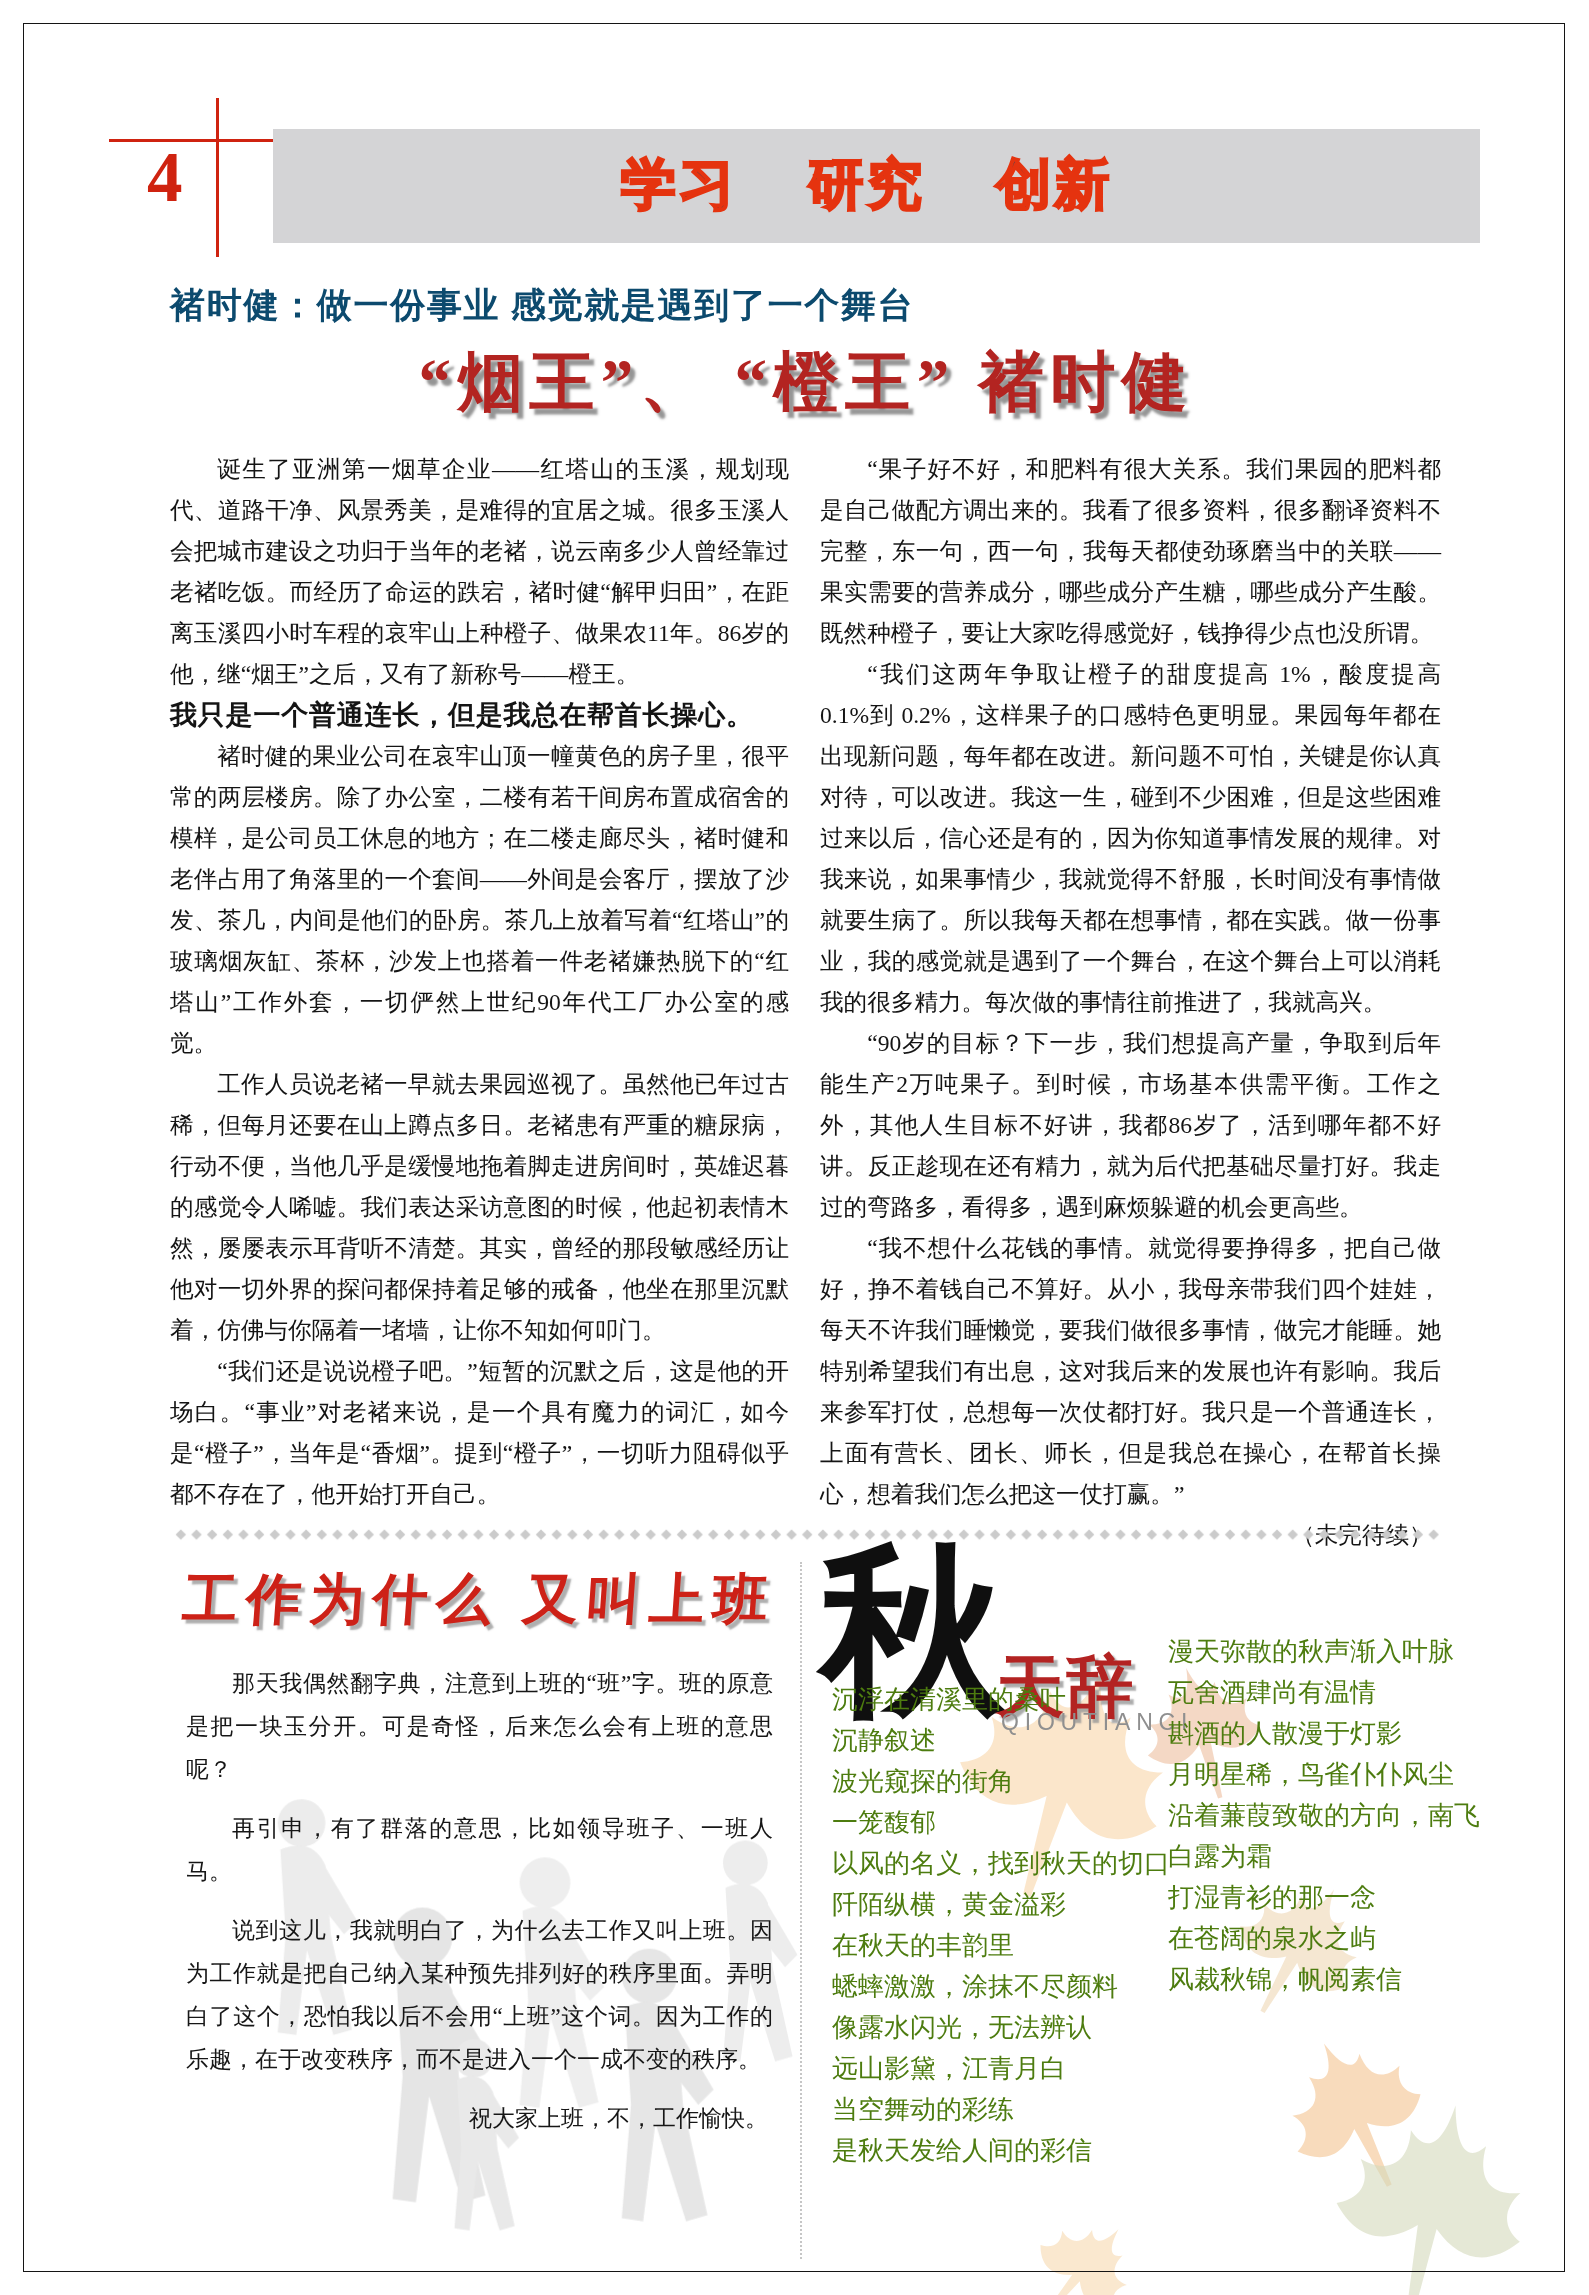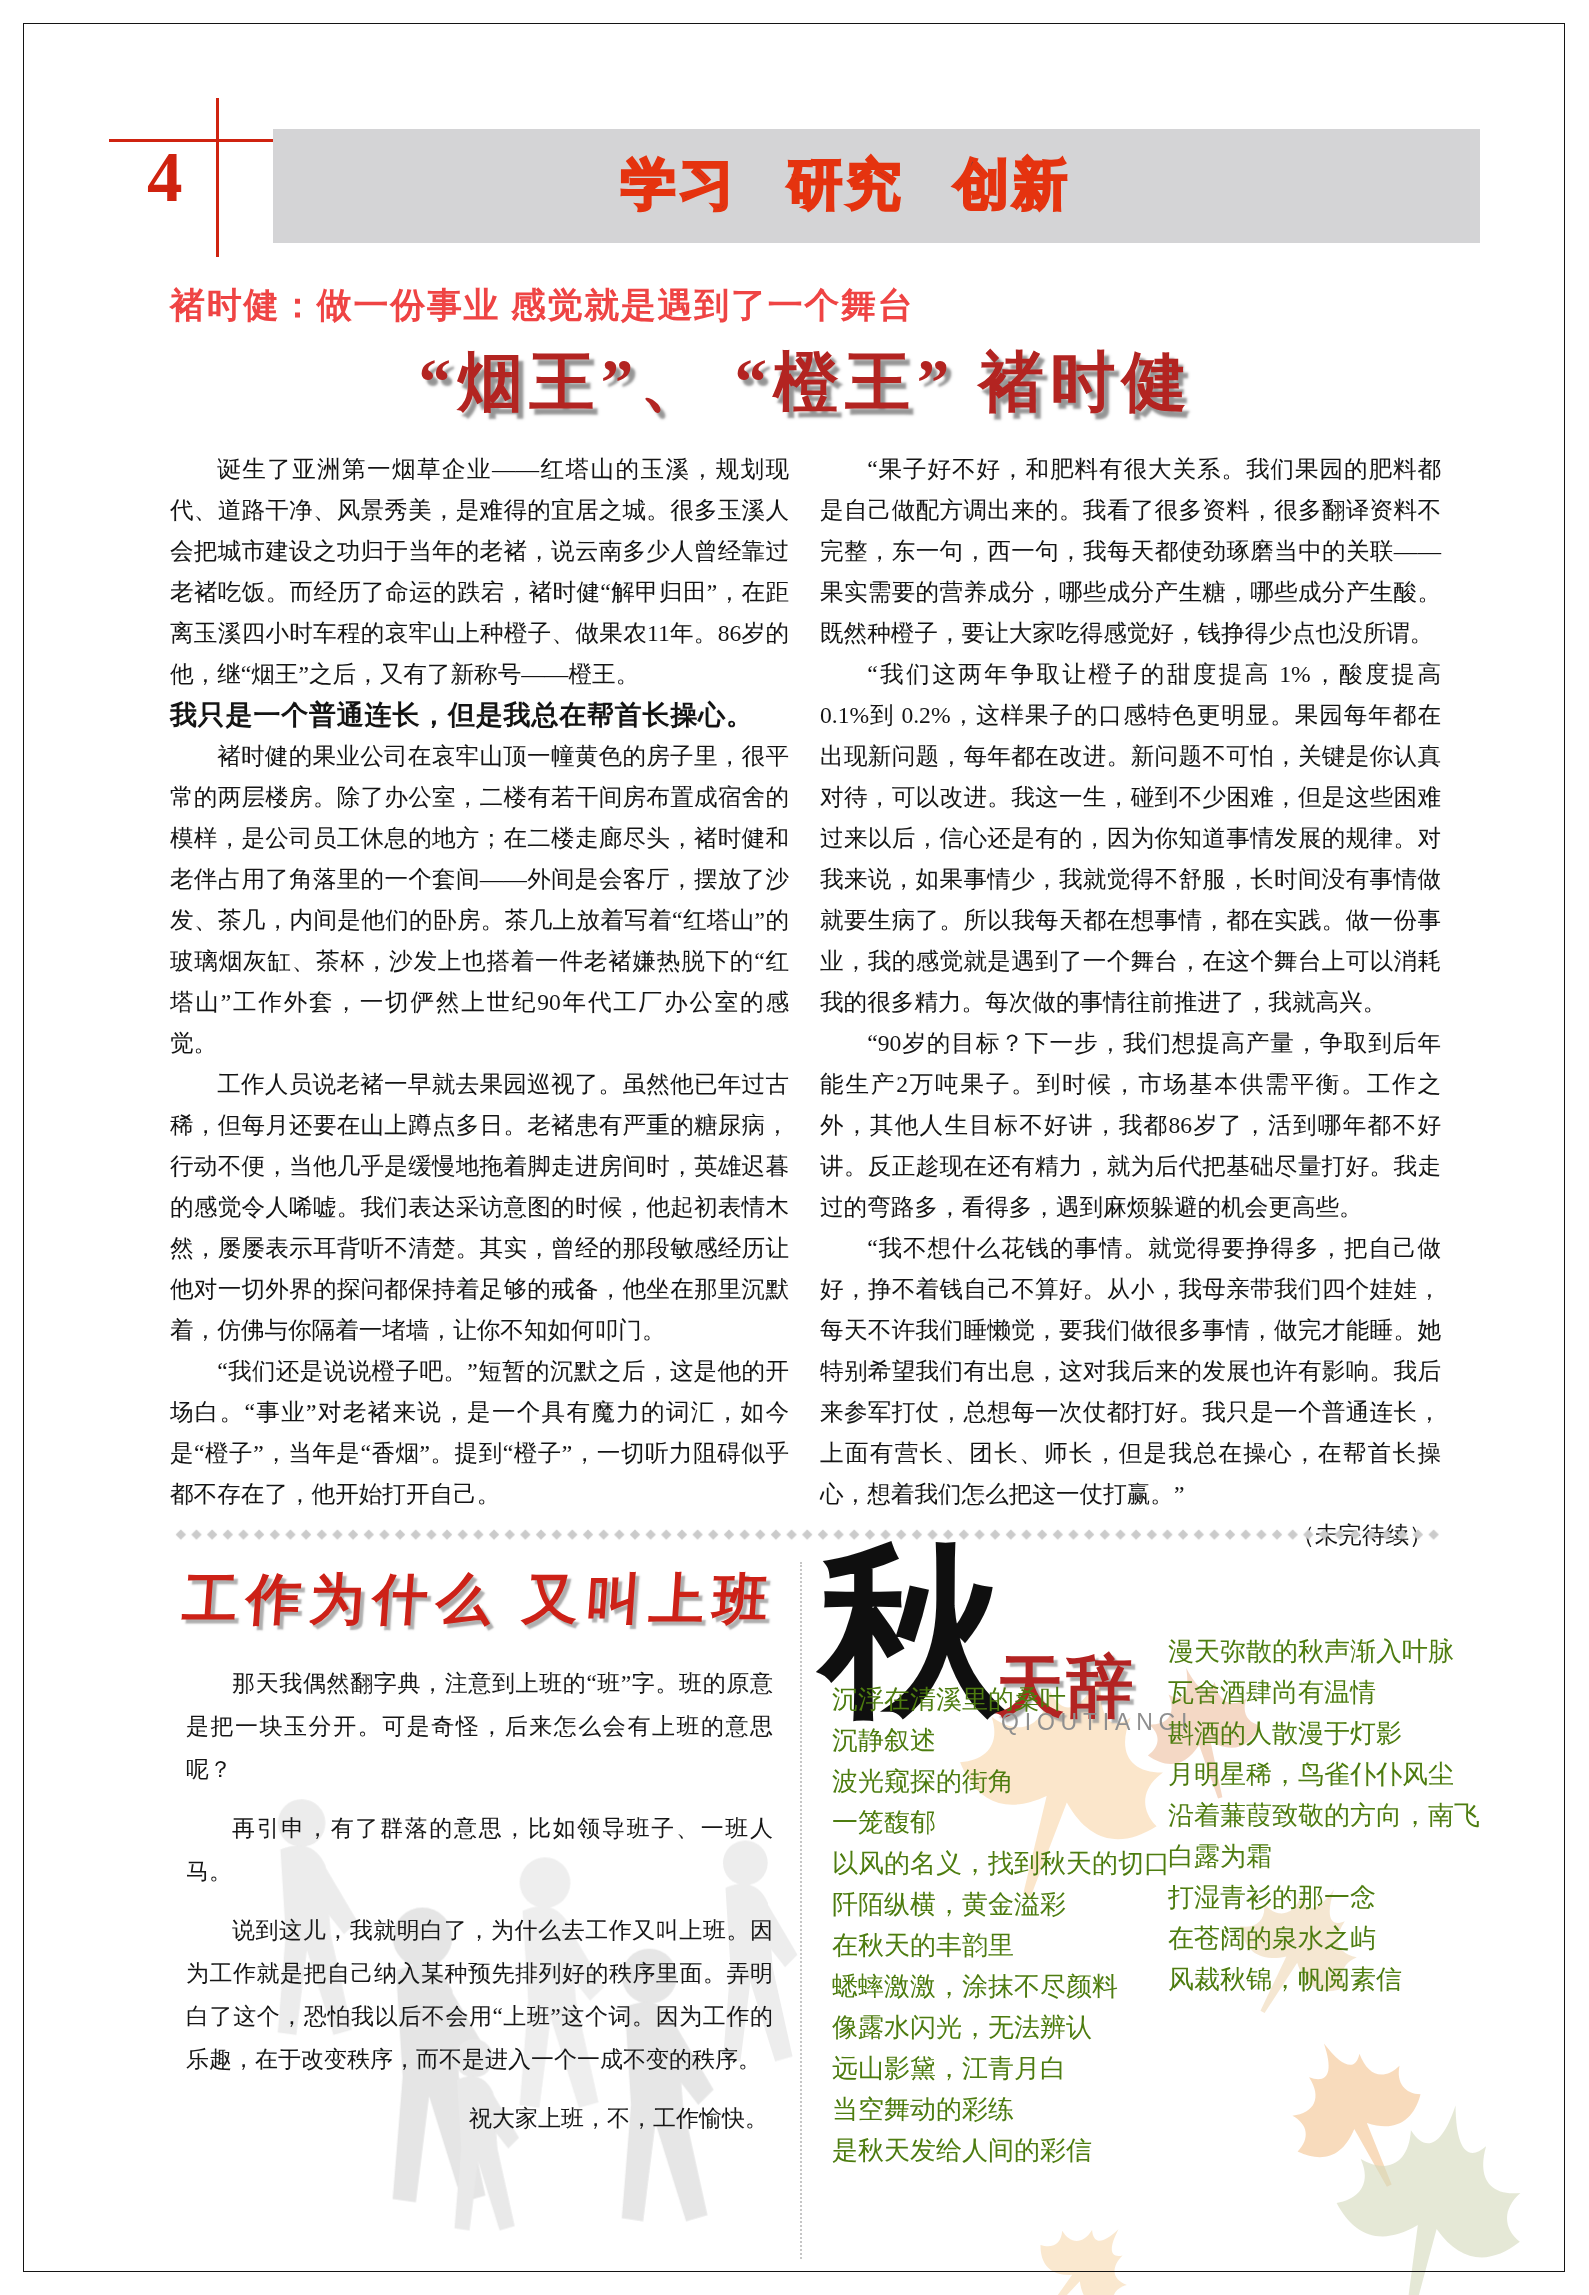--- a/index.html
+++ b/index.html
@@ -7,27 +7,27 @@
         font-family:"Liberation Serif","DejaVu Serif",serif;color:#161616;}
   .frame{position:absolute;left:23px;top:23px;width:1542px;height:2249px;
          box-sizing:border-box;border:1.7px solid #141414;}
   
   .cross-h{position:absolute;left:109px;top:139px;width:185px;height:2.5px;background:#cf2310;}
   .cross-v{position:absolute;left:216px;top:98px;width:2.5px;height:159px;background:#cf2310;}
   .pageno{position:absolute;left:147px;top:142px;font-size:71px;line-height:1;
           color:#cf2310;font-weight:bold;}
   
   .masthead{position:absolute;left:273px;top:129px;width:1207px;height:114px;background:#d4d4d6;}
-  .masthead-words{position:absolute;left:348px;top:21.5px;display:flex;gap:50px;
+  .masthead-words{position:absolute;left:348px;top:21.5px;display:flex;gap:71px;
           font-family:"Liberation Sans","DejaVu Sans",sans-serif;font-weight:800;
           font-size:55px;line-height:1.2;color:#0c4a6e;-webkit-text-stroke:2.5px #e5330f;
           letter-spacing:3.3px;}
   
   .kicker{position:absolute;left:170px;top:282px;font-size:35px;font-weight:bold;
-          letter-spacing:1.7px;color:#ef4444;}
+          letter-spacing:1.7px;color:#0c4a6e;}
   .main-title{position:absolute;left:170px;top:338px;width:1272px;margin:0;text-align:center;
           font-size:65px;font-weight:bold;color:#b32421;letter-spacing:6.6px;
           text-shadow:5px 5.8px 2.5px rgba(130,130,130,.85);}
   .col{position:absolute;top:449px;width:619px;font-size:23.6px;line-height:41px;
        text-align:justify;color:#141414;}
   .col-left{left:170px;}
   .col-right{left:820px;width:621px;}
   .col p{margin:0;text-indent:2em;}
   .col p.subhead{font-weight:bold;font-size:27px;text-indent:0;letter-spacing:0.8px;}
   .col p.continued{text-align:right;text-indent:0;padding-right:8.3px;}

